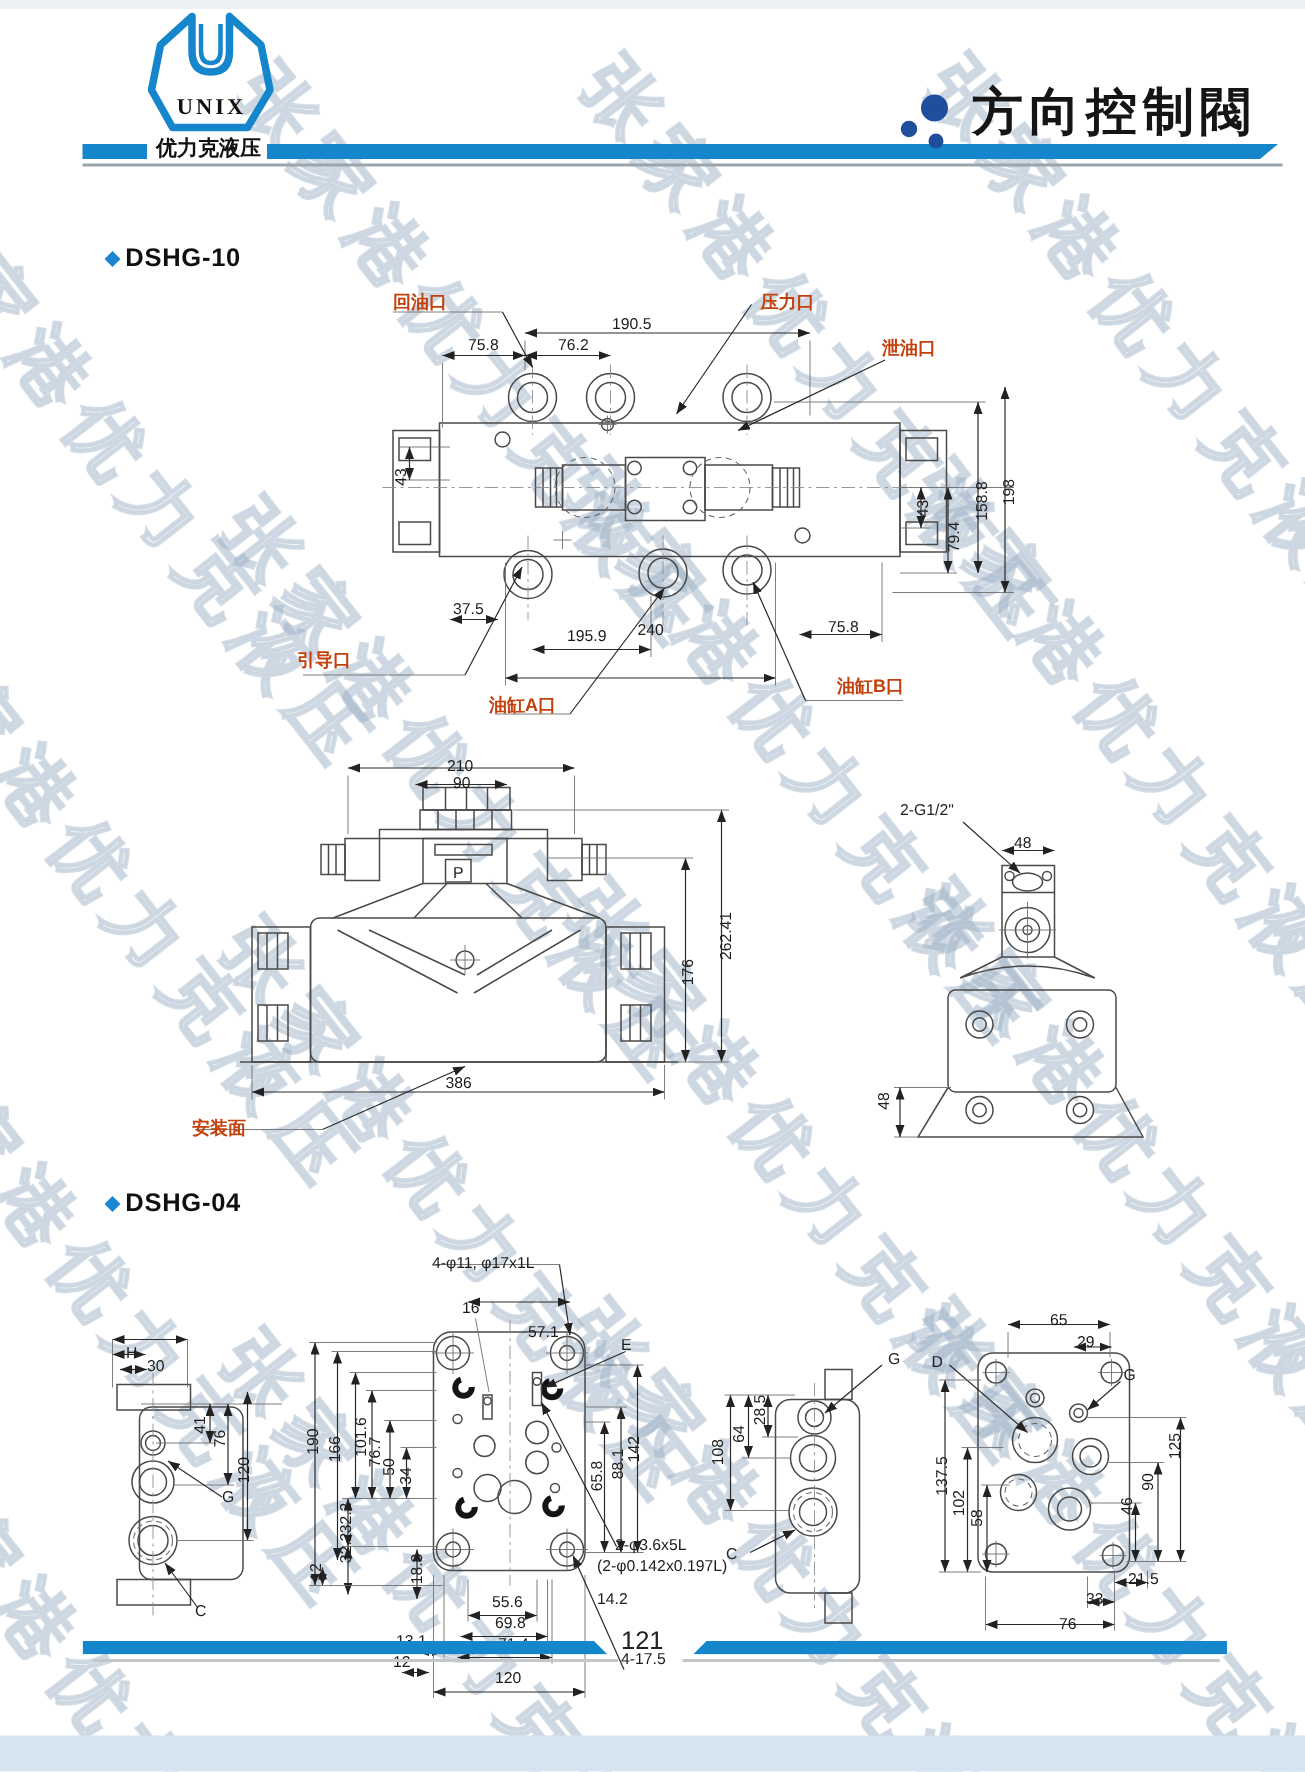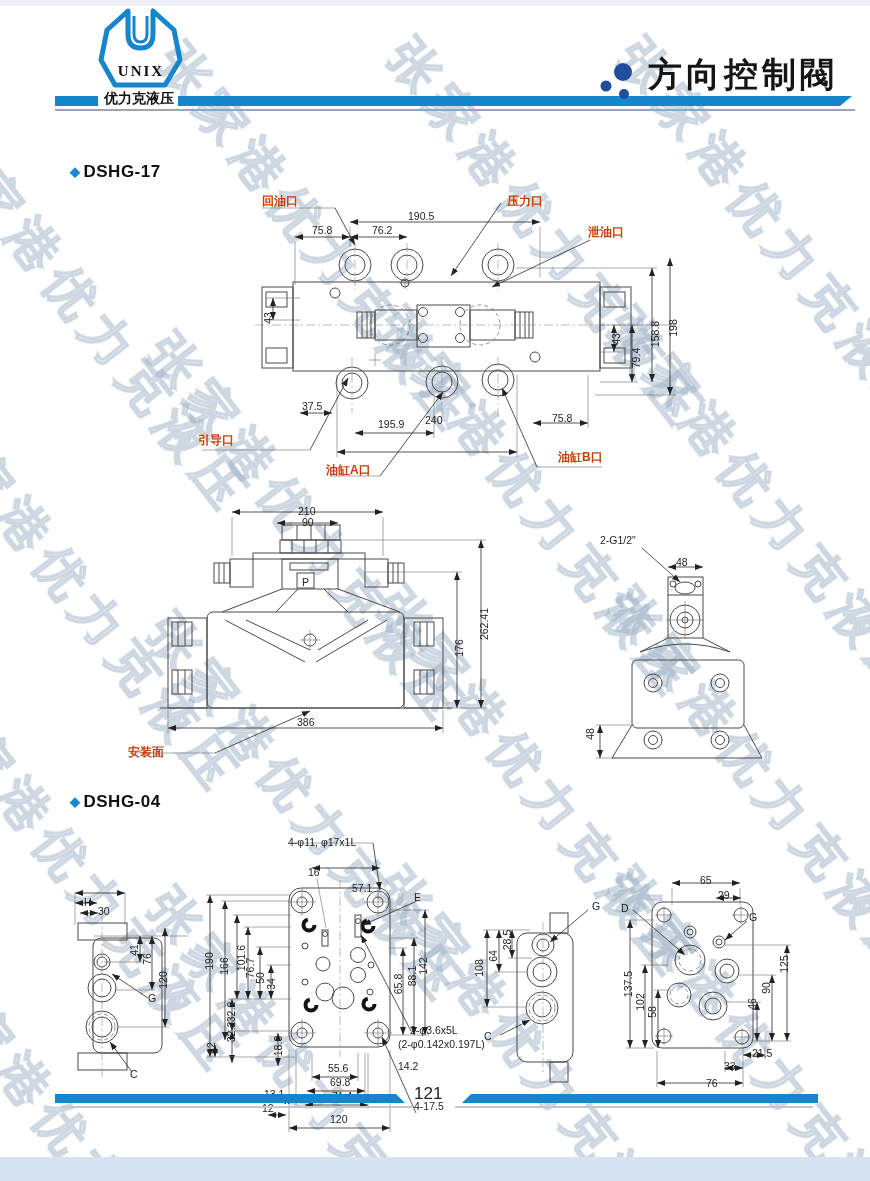--- a/index.html
+++ b/index.html
@@ -86,21 +86,21 @@
   <div class="abs brandbar2"></div>
   <div class="abs hairline"></div>
 
   <svg class="abs" style="left:598px;top:58px" width="46" height="46">
     <circle cx="25" cy="14" r="9" fill="#1f4e9c"></circle>
     <circle cx="8" cy="28" r="5.5" fill="#1f4e9c"></circle>
     <circle cx="26" cy="36" r="5" fill="#1f4e9c"></circle>
   </svg>
   <span class="abs pagetitle">方向控制閥</span>
 
-  <div class="sec" style="left:70px;top:162px"><span class="dia">◆</span><span>DSHG-17</span></div>
+  <div class="sec" style="left:70px;top:162px"><span class="dia">◆</span><span>DSHG-10</span></div>
   <div class="sec" style="left:70px;top:792px"><span class="dia">◆</span><span>DSHG-04</span></div>
 
   <svg class="draw" style="left:140px;top:185px" width="560" height="300" viewBox="0 0 560 300">
     <defs>
       <marker id="arw" markerWidth="10" markerHeight="8" refX="8" refY="3" orient="auto-start-reverse" markerUnits="userSpaceOnUse">
         <path d="M0,0 L8,3 L0,6 Z" style="fill:#222;stroke:none"></path>
       </marker>
     </defs>
 
     <rect x="122" y="102" width="31" height="81"></rect>

